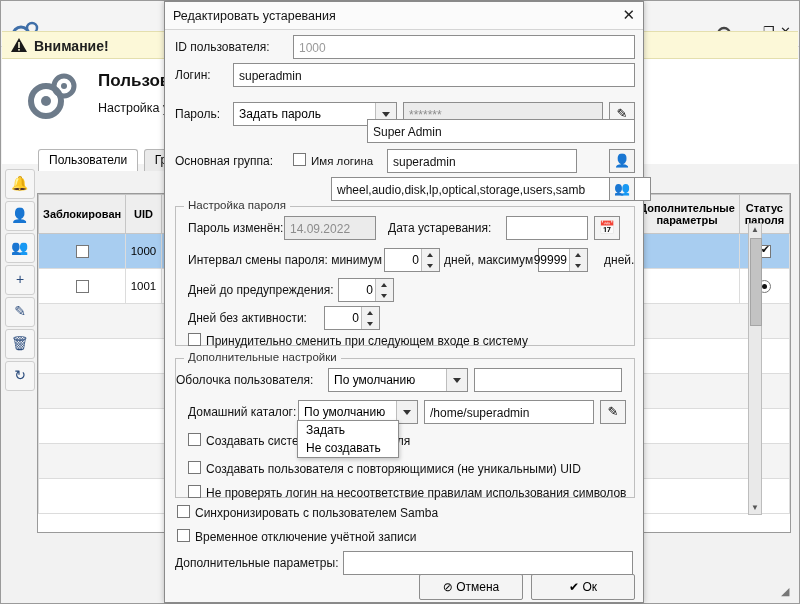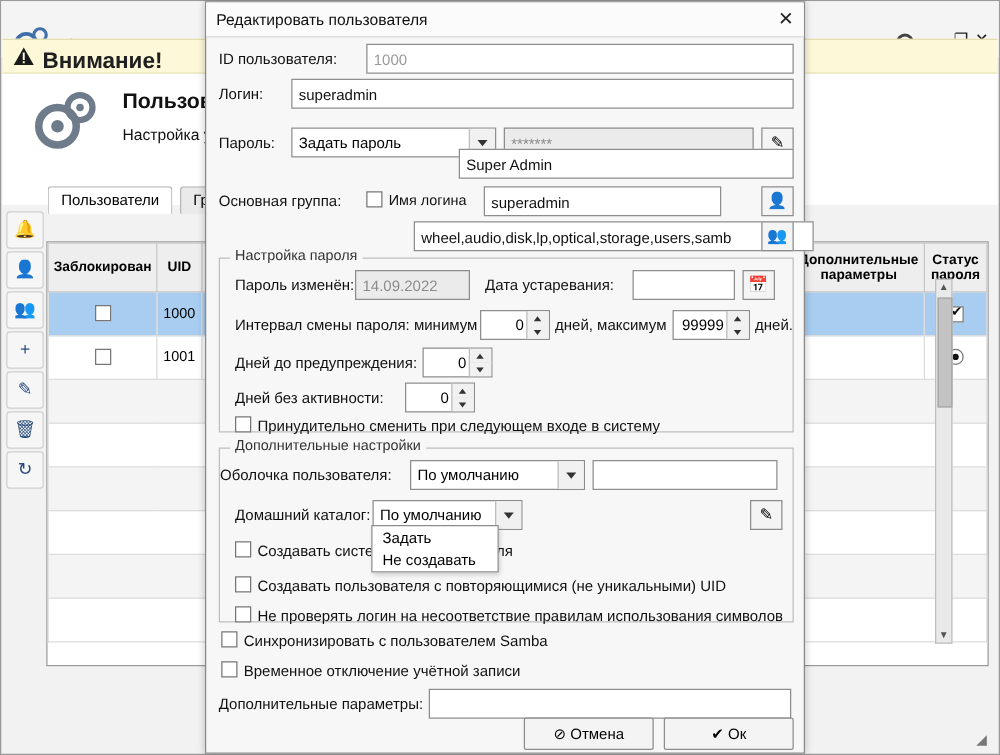--- a/index.html
+++ b/index.html
@@ -44,21 +44,21 @@
   }
   .warn-bar {
     position: absolute; left: 1px; top: 30px; width: 796px; height: 28px;
     background: #fcf8d8; border-top: 1px solid #e4dfae; border-bottom: 1px solid #e4dfae;
     box-sizing: border-box;
   }
   .warn-ico {
     position: absolute; left: 8px; top: 5px; width: 18px; height: 16px;
   }
   .warn-txt {
-    position: absolute; left: 32px; top: 6px; font-size: 18px; font-weight: bold; color: #202020;
+    position: absolute; left: 32px; top: 6px; font-size: 14px; font-weight: bold; color: #202020;
   }
   .head-area {
     position: absolute; left: 1px; top: 58px; width: 796px; height: 105px;
     background: #ffffff;
   }
   .big-gears {
     position: absolute; left: 22px; top: 12px; width: 56px; height: 56px;
   }
   .head-title {
     position: absolute; left: 96px; top: 12px; font-size: 17px; font-weight: bold; color: #111;
@@ -352,21 +352,21 @@
 
   <div class="vscroll">
     <div class="arrow" style="top:1px;">▲</div>
     <div class="thumb" style="top:14px;"></div>
     <div class="arrow" style="bottom:1px;">▼</div>
   </div>
   <div class="resize-grip">◢</div>
 
   <div class="dialog">
     <div class="dlg-title">
-      <span class="t">Редактировать пользователя</span>
+      <span class="t">Редактировать устаревания</span>
       <span class="dlg-close">✕</span>
     </div>
 
     <div class="row" style="left:10px; top:32px; width:460px;">
       <span class="lbl" style="position:absolute; left:0; top:0;">ID пользователя:</span>
       <div class="inp ph" style="position:absolute; left:118px; top:1px; width:342px;">1000</div>
     </div>
 
     <div class="row" style="left:10px; top:60px; width:460px;">
       <span class="lbl" style="position:absolute; left:0; top:0;">Логин:</span>
@@ -411,21 +411,21 @@
       <div class="inp" style="position:absolute; left:330px; top:9px; width:82px;"></div>
       <div class="iconbtn" style="position:absolute; left:418px; top:9px; width:26px;">📅</div>
 
       <span class="lbl" style="position:absolute; left:12px; top:40px;">Интервал смены пароля: минимум</span>
       <div class="spin" style="position:absolute; left:208px; top:41px; width:56px;">
         <span class="v">0</span>
         <span class="up"></span>
         <span class="dn"></span>
       </div>
       <span class="lbl" style="position:absolute; left:268px; top:40px;">дней, максимум</span>
-      <div class="spin" style="position:absolute; left:362px; top:41px; width:62px;">
+      <div class="spin" style="position:absolute; left:362px; top:41px; width:50px;">
         <span class="v">99999</span>
         <span class="up"></span>
         <span class="dn"></span>
       </div>
       <span class="lbl" style="position:absolute; left:428px; top:40px;">дней.</span>
 
       <span class="lbl" style="position:absolute; left:12px; top:70px;">Дней до предупреждения:</span>
       <div class="spin" style="position:absolute; left:162px; top:71px; width:56px;">
         <span class="v">0</span>
         <span class="up"></span>
@@ -453,20 +453,21 @@
         <span class="val">По умолчанию</span>
         <span class="btn"></span>
       </div>
       <div class="inp" style="position:absolute; left:298px; top:9px; width:148px;"></div>
 
       <span class="lbl" style="position:absolute; left:12px; top:40px;">Домашний каталог:</span>
       <div class="combo" style="position:absolute; left:122px; top:41px; width:120px;">
         <span class="val">По умолчанию</span>
         <span class="btn"></span>
       </div>
+      <div class="inp" style="position:absolute; left:248px; top:41px; width:170px;">/home/superadmin</div>
       <div class="iconbtn" style="position:absolute; left:424px; top:41px;">✎</div>
 
       <span style="position:absolute; left:12px; top:74px;">
         <span class="chk"></span>
       </span>
       <span class="lbl" style="position:absolute; left:30px; top:69px;">Создавать системного пользователя</span>
 
       <span style="position:absolute; left:12px; top:102px;">
         <span class="chk"></span>
       </span>

